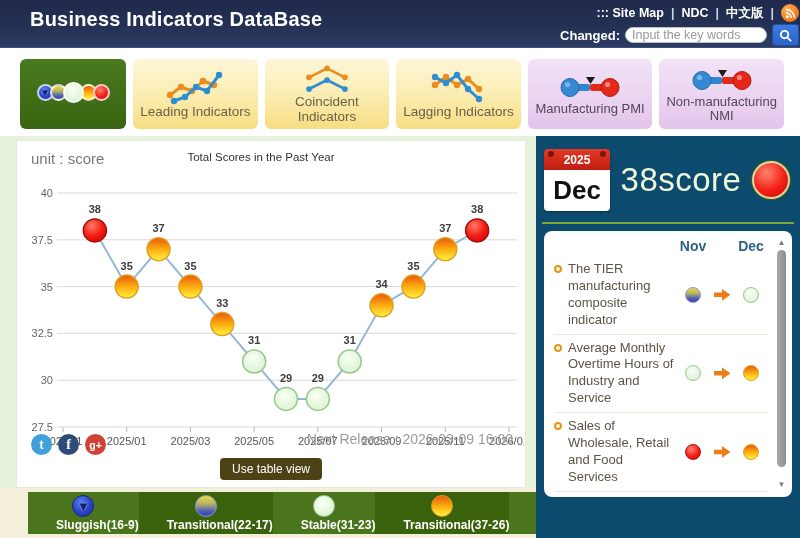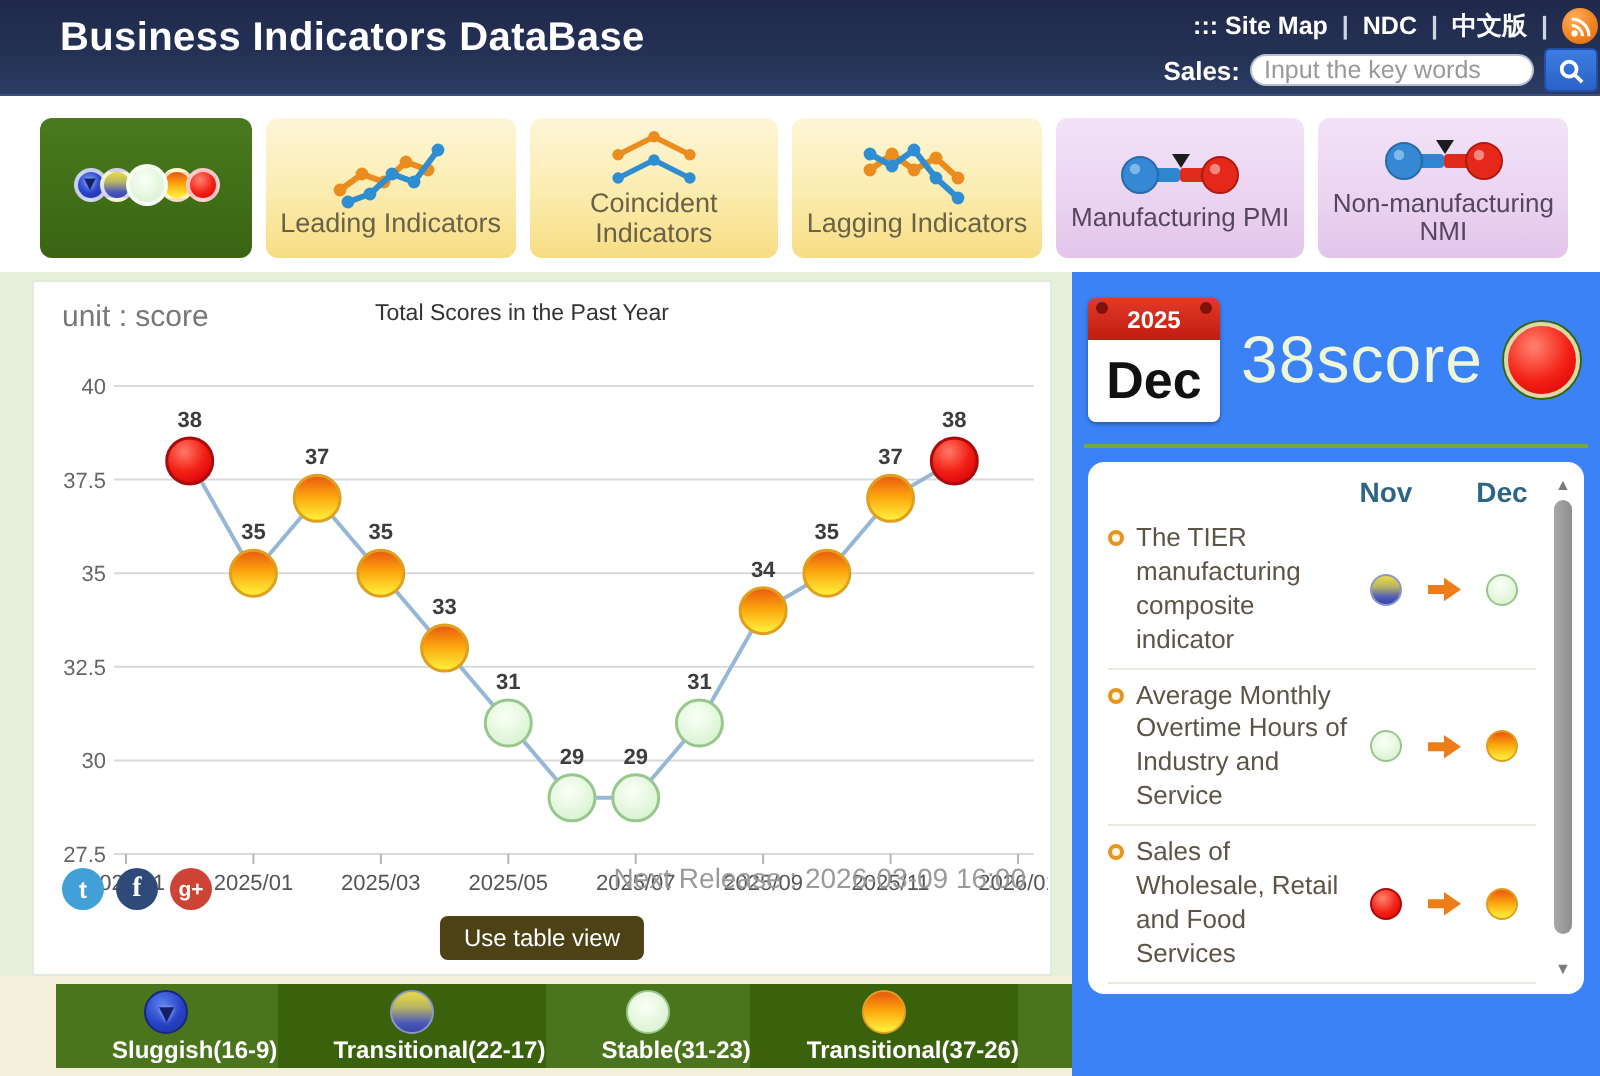--- a/index.html
+++ b/index.html
@@ -62,21 +62,21 @@
 
   
   .bottom-strip { flex:1; background:#f4efdb; padding:4px 0 0 28px; }
   .legend { display:flex; width:505px; height:42px; }
   .legend-seg { flex:1; display:flex; flex-direction:column; align-items:center; justify-content:center; gap:1px; padding:2px 0; }
   .legend-seg.odd { background:#4a751c; }
   .legend-seg.even { background:#3a620d;align-items:center; }
   .legend-label { color:#fff; font-size:12px; font-weight:bold; white-space:nowrap;margin-left:28px; }
 
   
-  .score-panel { width:264px; background:#3b82f6; padding:6px 8px 8px; position:relative; }
+  .score-panel { width:264px; background:#0c4a6e; padding:6px 8px 8px; position:relative; }
   .score-head { display:flex; align-items:center; height:76px; }
   .calendar { width:66px; border-radius:4px; overflow:hidden; box-shadow:0 1px 2px rgba(0,0,0,.35); flex:none; }
   .cal-top { background:linear-gradient(#e23a28,#c01c10); height:21px; color:#fff; font-size:12px; font-weight:bold;
              display:flex; align-items:center; justify-content:center; position:relative; }
   .cal-top::before,.cal-top::after { content:""; position:absolute; top:2px; width:6px; height:6px; border-radius:50%; background:#7e120c; }
   .cal-top::before { left:4px; } .cal-top::after { right:4px; }
   .cal-body { background:#fff; height:41px; display:flex; align-items:center; justify-content:center;
               font-size:26px; font-weight:bold; color:#111; }
   .score-text { flex:1; text-align:center; color:#eef7da; font-size:33px; letter-spacing:.5px; }
   .score-light { width:38px; height:38px; font-size:20px; border-width:2px; border-color:#ddd8a4; box-shadow:0 0 0 1px #3a6408; margin-right:2px; }
@@ -116,21 +116,21 @@
         <span class="sep">|</span>
         <span class="rss">
           <svg width="11" height="11" viewBox="0 0 12 12">
               <circle cx="2.5" cy="9.5" r="1.7" fill="#fff"></circle>
               <path d="M1 5.2 A6 6 0 0 1 6.8 11" stroke="#fff" stroke-width="1.7" fill="none"></path>
               <path d="M1 1.6 A9.5 9.5 0 0 1 10.4 11" stroke="#fff" stroke-width="1.7" fill="none"></path>
             </svg>
         </span>
       </div>
       <div class="search-row">
-        <span>Sales:</span>
+        <span>Changed:</span>
         <input class="search-input" placeholder="Input the key words" style="">
         <span class="search-btn">
           <svg width="13" height="13" viewBox="0 0 14 14">
               <circle cx="6" cy="6" r="4" stroke="#fff" stroke-width="2" fill="none"></circle>
               <line x1="9" y1="9" x2="13" y2="13" stroke="#fff" stroke-width="2"></line>
             </svg>
         </span>
       </div>
     </div>
   </header>

